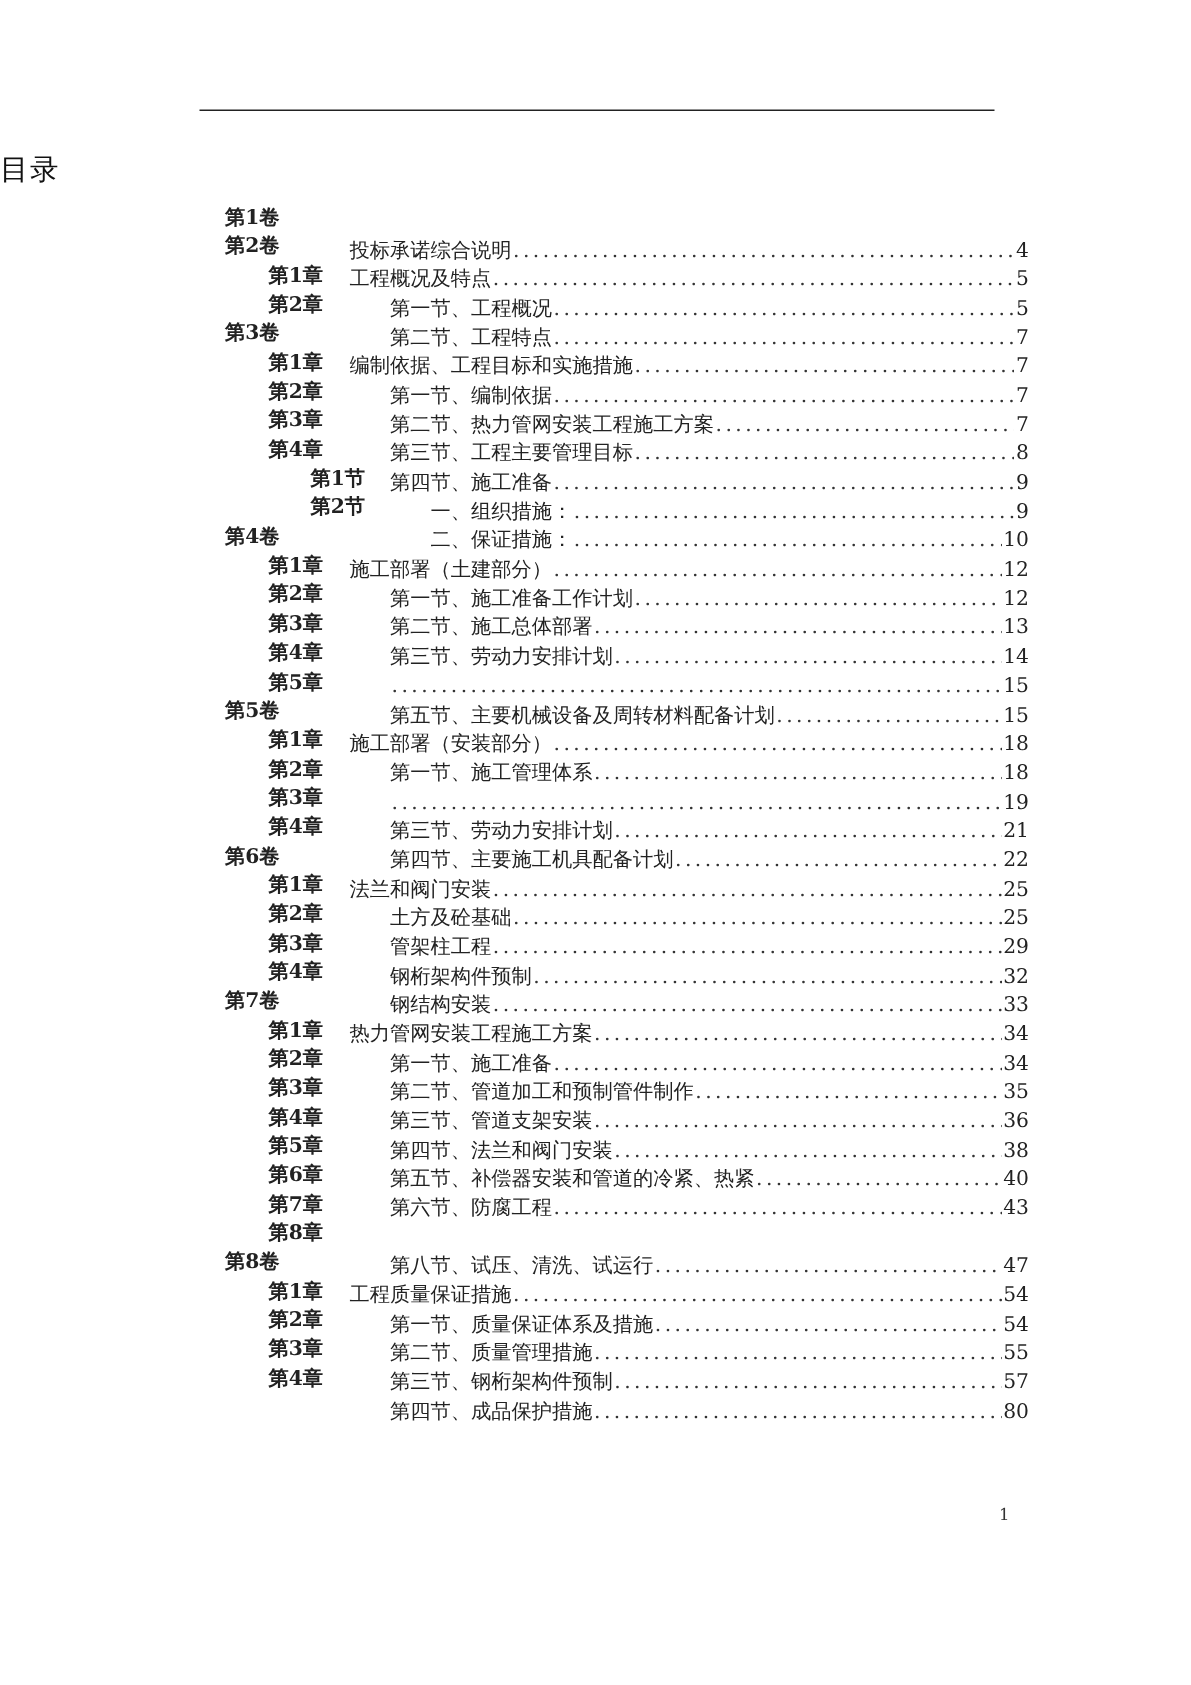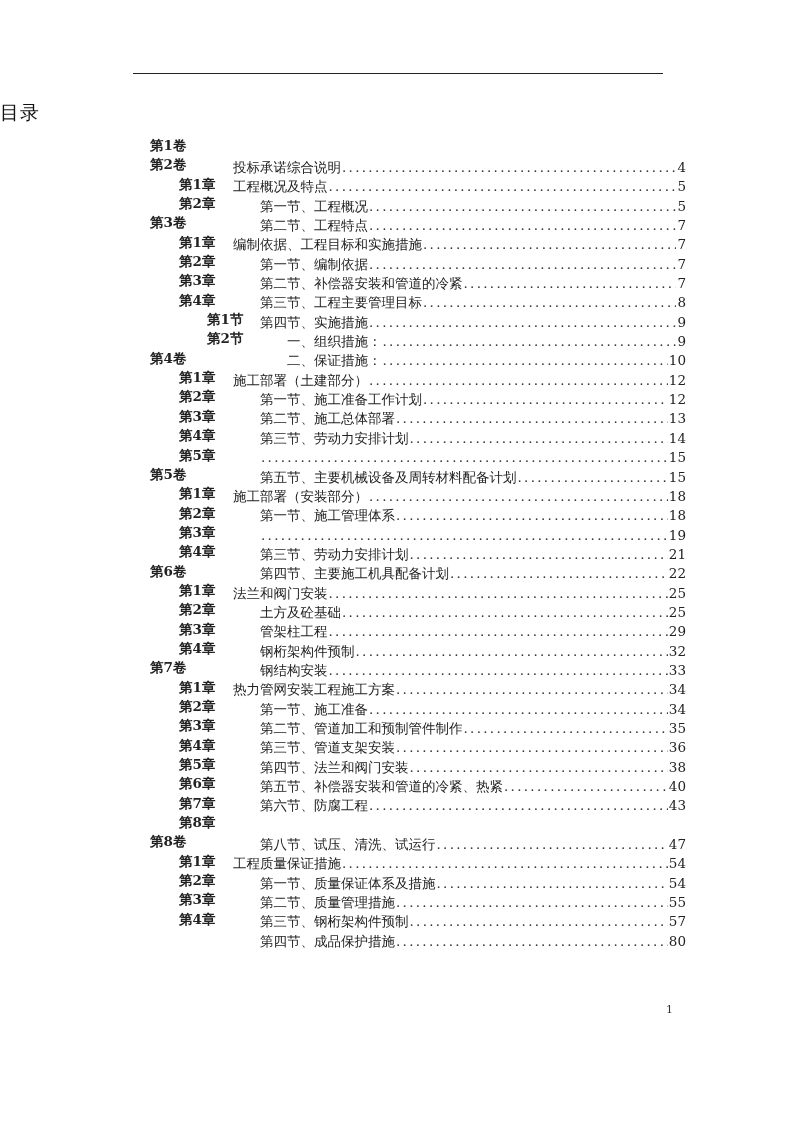--- a/index.html
+++ b/index.html
@@ -146,37 +146,37 @@
       <span class="num">第1章</span>
       <span class="entry">
         <span class="text">第一节、编制依据</span>
         <span class="leader"></span>
         <span class="page">7</span>
       </span>
     </div>
     <div class="toc-row lvl-2">
       <span class="num">第2章</span>
       <span class="entry">
-        <span class="text">第二节、补偿器安装和管道的冷紧</span>
+        <span class="text">第二节、热力管网安装工程施工方案</span>
         <span class="leader"></span>
         <span class="page">7</span>
       </span>
     </div>
     <div class="toc-row lvl-2">
       <span class="num">第3章</span>
       <span class="entry">
         <span class="text">第三节、工程主要管理目标</span>
         <span class="leader"></span>
         <span class="page">8</span>
       </span>
     </div>
     <div class="toc-row lvl-2">
       <span class="num">第4章</span>
       <span class="entry">
-        <span class="text">第四节、实施措施</span>
+        <span class="text">第四节、施工准备</span>
         <span class="leader"></span>
         <span class="page">9</span>
       </span>
     </div>
     <div class="toc-row lvl-3">
       <span class="num">第1节</span>
       <span class="entry">
         <span class="text">一、组织措施：</span>
         <span class="leader"></span>
         <span class="page">9</span>

